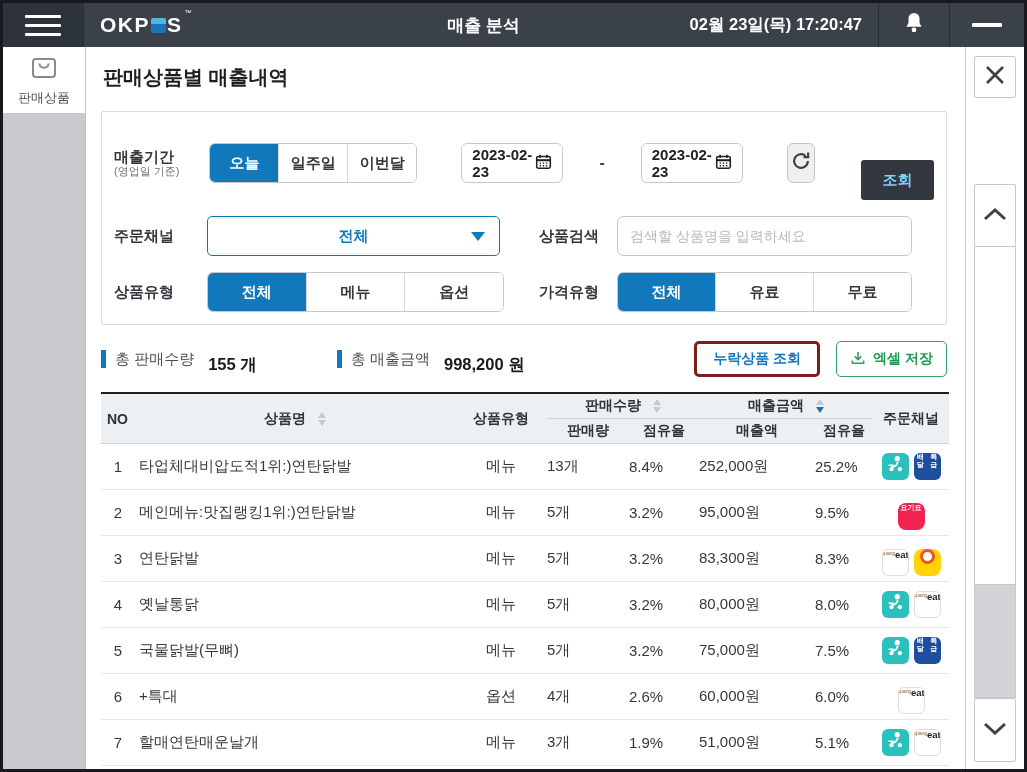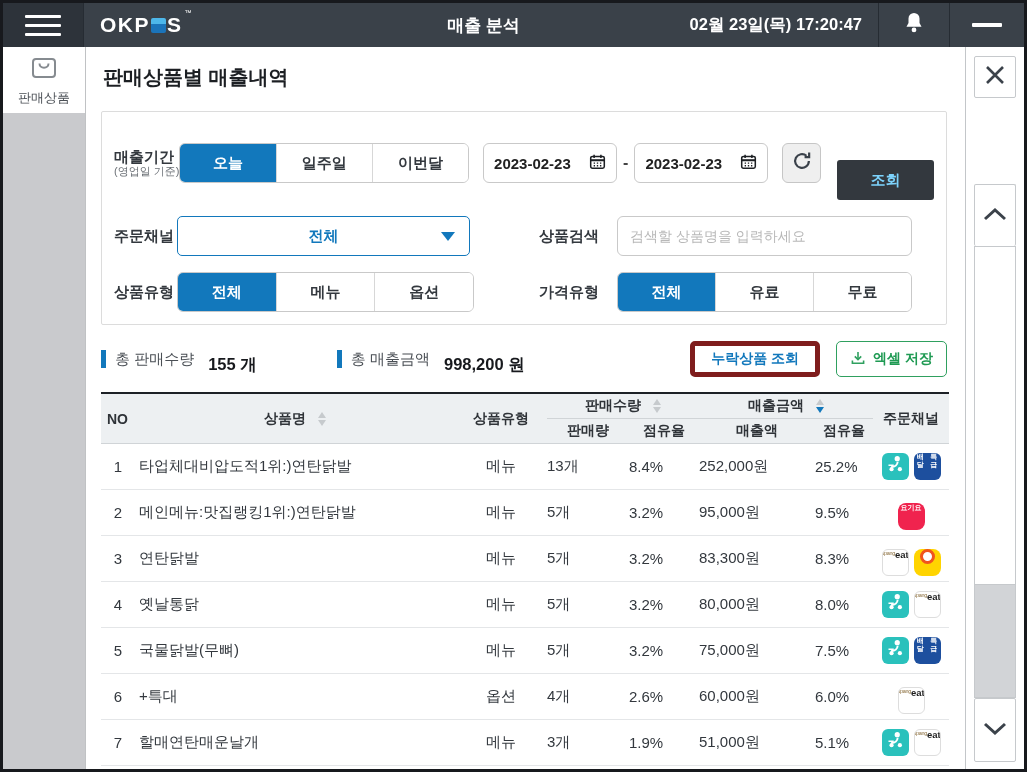--- a/index.html
+++ b/index.html
@@ -34,21 +34,21 @@
     display:flex;align-items:center;justify-content:center;cursor:pointer;}
   .closebtn{top:9px;height:42px;}
   .upbtn{top:137px;height:62px;border-bottom:none;}
   .scrolltrack{position:absolute;left:8px;top:199px;width:42px;height:452px;box-sizing:border-box;border:1px solid #c6c9cc;background:#d2d4d7;}
   .scrollthumb{width:100%;height:338px;background:#fff;border-bottom:1px solid #c6c9cc;box-sizing:border-box;cursor:grab;}
   .dnbtn{top:651px;height:64px;}
   
   .page-title{margin:17px 0 0 2px;font-size:20px;font-weight:800;color:#1c1f23;}
   
   .filterbox{margin-top:20px;border:1px solid #dcdcdc;border-radius:2px;padding:14px 12px 12px 12px;box-sizing:border-box;}
-  .f-row{display:flex;align-items:center;margin-bottom:16px;}
+  .f-row{display:flex;align-items:center;margin-bottom:16px;gap:30px;}
   .f-row:last-child{margin-bottom:0;}
   .f-label{flex:0 0 63px;font-size:15px;font-weight:700;color:#33383e;line-height:1.15;}
   .f-label .sub{display:block;font-size:11px;font-weight:400;color:#6b7076;white-space:nowrap;}
   .seg{display:flex;height:40px;box-sizing:border-box;border:1px solid #c9c9c9;border-radius:6px;overflow:hidden;background:#fff;}
   .seg button{flex:1;border:none;background:#fff;font-family:inherit;font-size:15px;font-weight:700;color:#33383e;cursor:pointer;border-left:1px solid #d7d7d7;padding:0;}
   .seg button:first-child{border-left:none;}
   .seg.seg3{width:300px;}
   .seg .active{background:#1278bc;color:#fff;}
   .datebox{width:138px;height:40px;box-sizing:border-box;border:1px solid #c9c9c9;border-radius:6px;display:flex;align-items:center;justify-content:space-between;padding:0 10px;font-size:15px;font-weight:600;color:#222;cursor:pointer;background:#fff;}
   .dash{margin:0 6px;color:#444;font-weight:700;}
@@ -60,21 +60,21 @@
   .searchinput{width:295px;height:40px;box-sizing:border-box;border:1px solid #c9c9c9;border-radius:6px;padding:0 12px;font-family:inherit;font-size:14px;color:#333;}
   .searchinput::placeholder{color:#b8b8b8;}
   .notice{margin:8px 0 2px 63px;font-size:14px;font-weight:600;color:#f05a25;}
   
   .summary{margin-top:15px;display:flex;align-items:center;height:38px;}
   .sgroup{display:flex;align-items:center;}
   .sgroup .bar{width:5px;height:18px;background:#1278bc;margin-right:9px;}
   .sgroup .slabel{font-size:15px;color:#4a4f55;}
   .sgroup .svalue{font-size:16.5px;font-weight:800;color:#17191d;margin-left:14px;margin-top:11px;}
   .sgroup+.sgroup{margin-left:80px;}
-  .missingbtn{margin-left:auto;height:36px;padding:0 16px;background:#fff;border:5px solid #7f1d1d;border-radius:5px;color:#1278bc;font-family:inherit;font-size:14px;font-weight:700;cursor:pointer;}
+  .missingbtn{margin-left:auto;height:36px;padding:0 16px;background:#fff;border:3px solid #7f1d1d;border-radius:5px;color:#1278bc;font-family:inherit;font-size:14px;font-weight:700;cursor:pointer;}
   .excelbtn{margin-left:16px;height:36px;padding:0 13px;background:#fff;border:1px solid #2fa05f;border-radius:5px;color:#1f9a53;font-family:inherit;font-size:14px;font-weight:700;cursor:pointer;display:flex;align-items:center;gap:7px;}
   
   .saletable{margin-top:14px;width:848px;border-collapse:collapse;table-layout:fixed;border-top:2px solid #1d2126;}
   .saletable thead th{background:#edf0f2;font-size:14px;font-weight:700;color:#2f3338;border-bottom:1px solid #d0d4d7;padding:0;height:24px;}
   .saletable thead tr.h1 th[rowspan]{height:48px;}
   .th-no{text-align:left;padding-left:6px !important;}
   .sortwrap{display:inline-flex;flex-direction:column;gap:2px;vertical-align:middle;margin-left:8px;}
   .tri{width:0;height:0;border-left:4.5px solid transparent;border-right:4.5px solid transparent;}
   .tri.up{border-bottom:6px solid #c6cacd;}
   .tri.dn{border-top:6px solid #c6cacd;}

